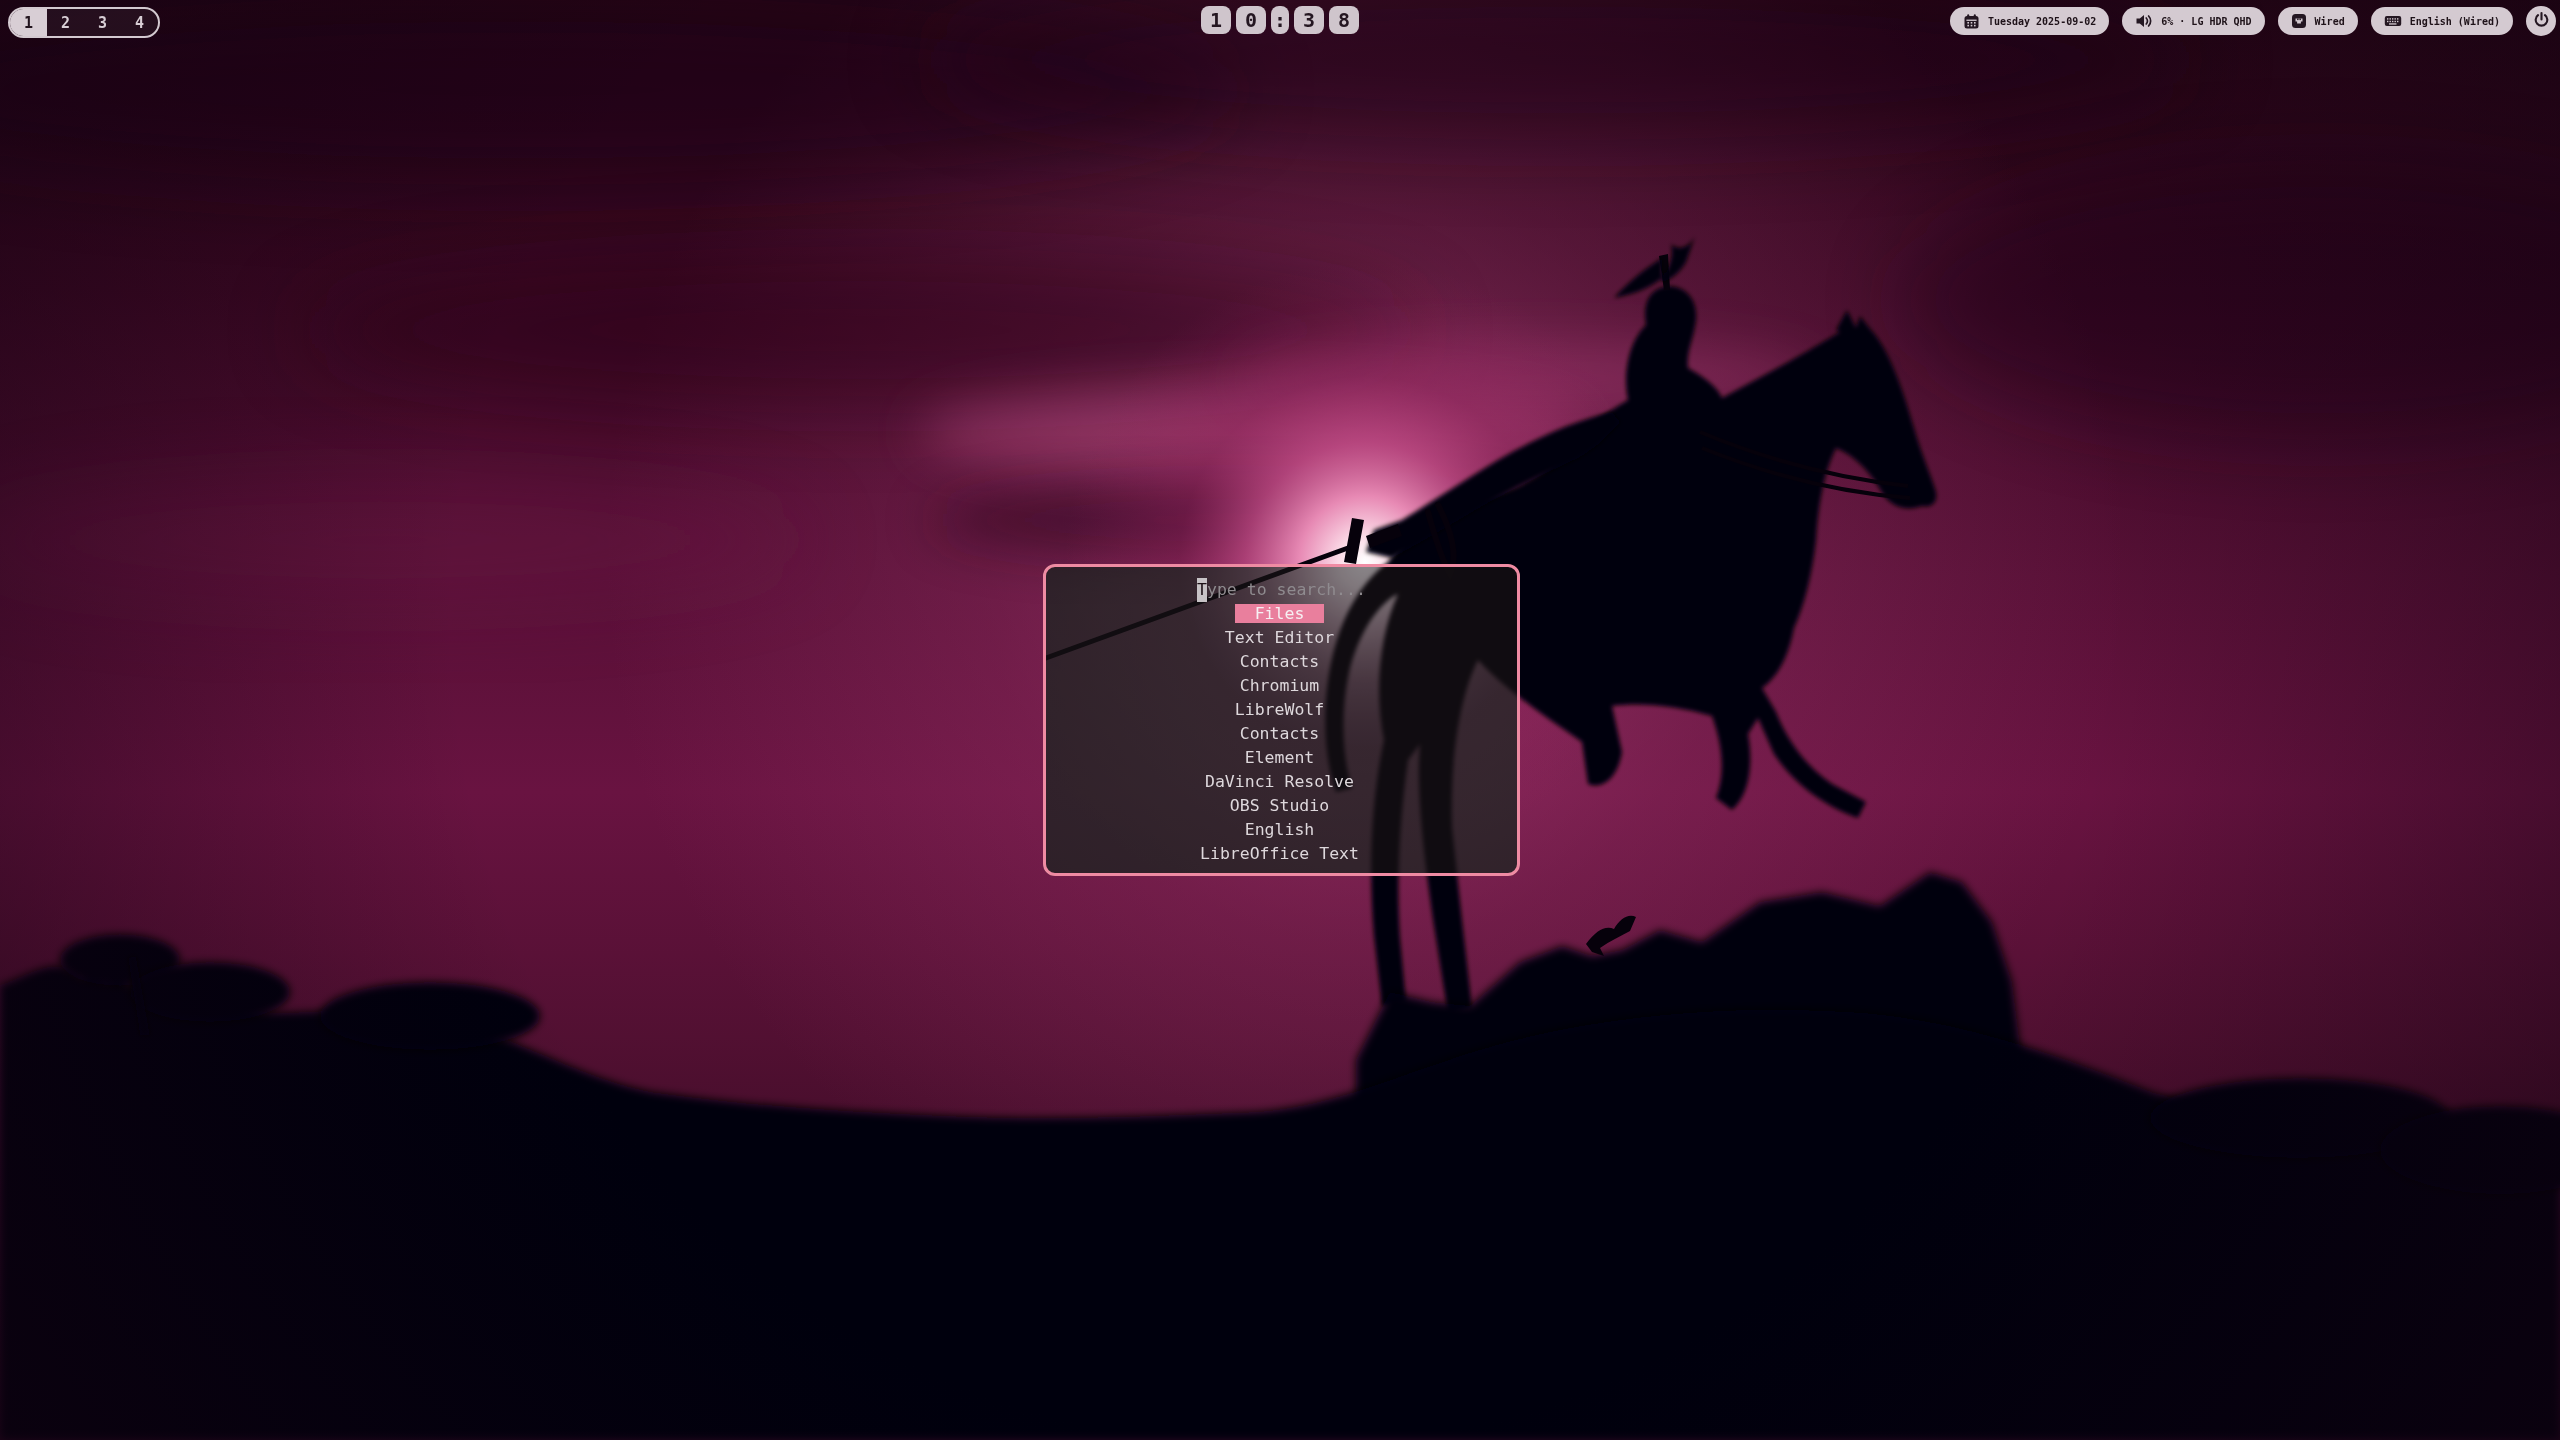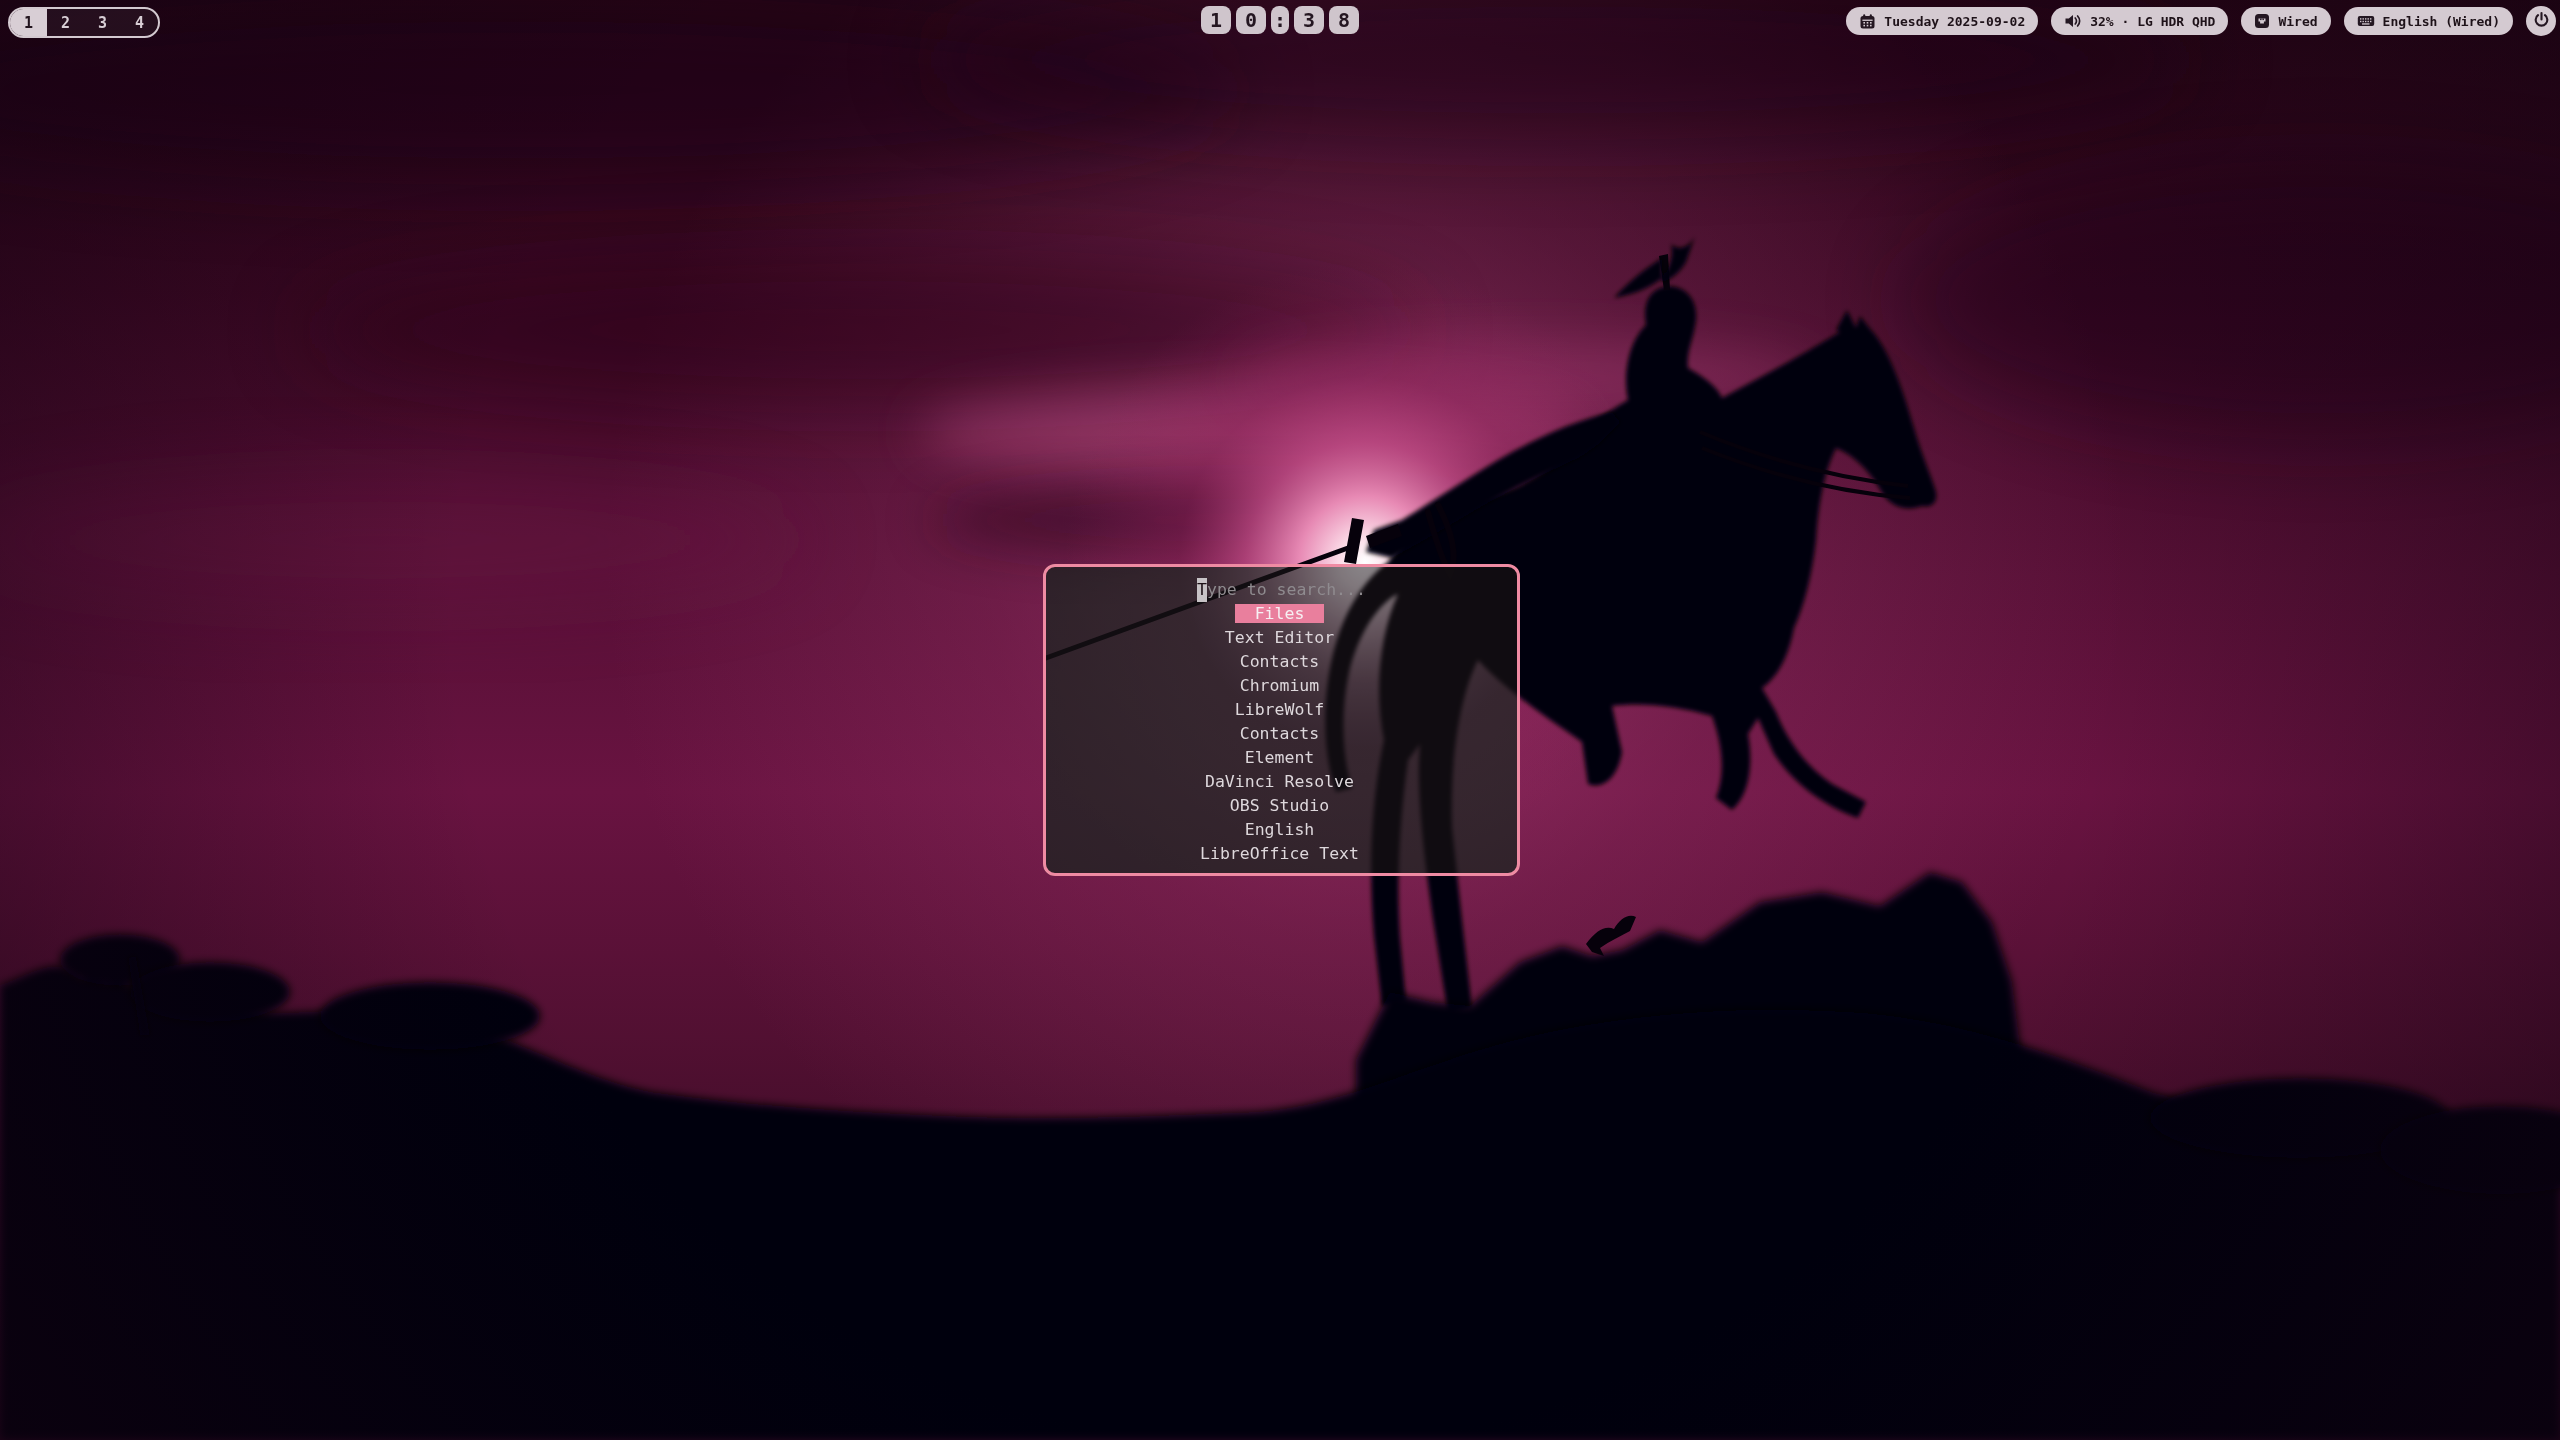--- a/index.html
+++ b/index.html
@@ -16,21 +16,21 @@
   .ws-cell.active{background:#d8ced5;color:#22141e;}
 
   .clock{position:absolute;left:50%;top:6px;transform:translateX(-50%);display:flex;gap:5px;}
   .clock-box{height:28px;min-width:30px;padding:0 2px;box-sizing:border-box;border-radius:8px;
              background:#cfc5cc;color:#241621;font-size:20px;font-weight:bold;
              display:flex;align-items:center;justify-content:center;}
   .clock-box.colon{min-width:18px;}
 
   .status{position:absolute;right:4px;top:6px;display:flex;align-items:center;gap:13px;}
   .pill{height:28px;border-radius:14px;background:#d4cad1;color:#1e1219;display:flex;
-        align-items:center;gap:8px;padding:0 13px;font-size:13px;font-weight:bold;white-space:nowrap;}
+        align-items:center;gap:8px;padding:0 13px;font-size:10px;font-weight:bold;white-space:nowrap;}
   .pill svg{display:block;}
   .power-btn{width:30px;height:30px;border-radius:50%;background:#d4cad1;display:flex;
              align-items:center;justify-content:center;}
 
   
   .launcher{position:absolute;left:1043px;top:564px;width:477px;height:312px;box-sizing:border-box;
             border:3px solid #ef8ba3;border-radius:12px;background:rgba(34,26,32,.48);
             -webkit-backdrop-filter:saturate(.25) brightness(.92);backdrop-filter:saturate(.25) brightness(.92);
             padding:11px 14px;z-index:4;font-size:16.5px;text-align:center;}
   .search-row{line-height:24px;color:#8f8b8f;white-space:pre;}
@@ -212,21 +212,21 @@
       </div>
 
       <div class="pill">
         <span>
           <svg width="18" height="16" viewBox="0 0 18 16">
             <path d="M1.5 5.5 H4.8 L9 2 V14 L4.8 10.5 H1.5 Z" fill="#241722"></path>
             <path d="M11.2 5 a4.2 4.2 0 0 1 0 6" stroke="#241722" stroke-width="1.7" fill="none" stroke-linecap="round"></path>
             <path d="M13.6 3 a7.2 7.2 0 0 1 0 10" stroke="#241722" stroke-width="1.7" fill="none" stroke-linecap="round"></path>
           </svg>
         </span>
-        <span>32% · LG HDR QHD</span>
+        <span>6% · LG HDR QHD</span>
       </div>
 
       <div class="pill">
         <span>
           <svg width="16" height="16" viewBox="0 0 16 16">
             <rect x="1" y="1" width="14" height="14" rx="3.5" fill="#241722"></rect>
             <path d="M4.5 5.5 h7 v3 h-1.6 v2 h-3.8 v-2 H4.5 Z" fill="#d4cad1"></path>
             <rect x="6.1" y="5.5" width="1" height="1.6" fill="#241722"></rect>
             <rect x="7.5" y="5.5" width="1" height="1.6" fill="#241722"></rect>
             <rect x="8.9" y="5.5" width="1" height="1.6" fill="#241722"></rect>

